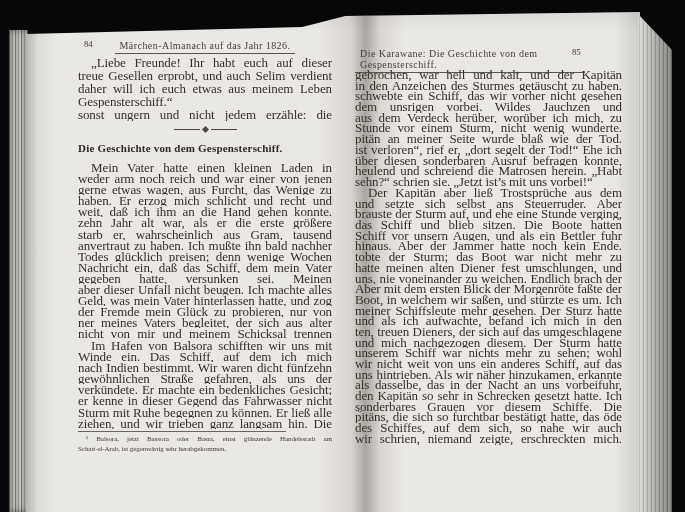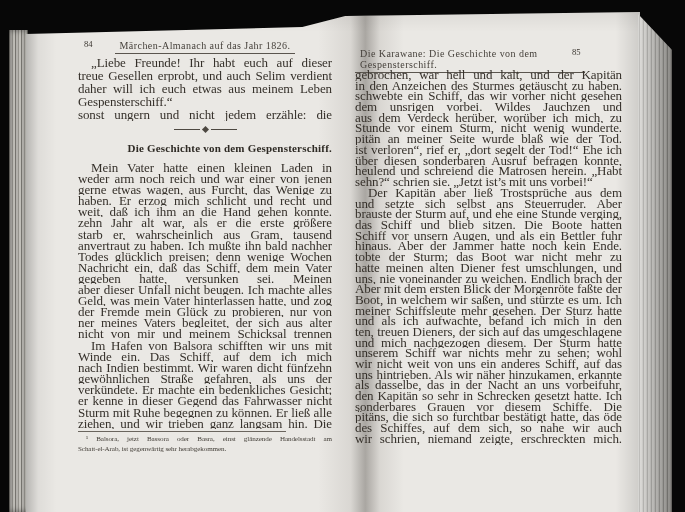--- a/index.html
+++ b/index.html
@@ -34,21 +34,21 @@
   .runhead{font-size:10px;letter-spacing:.45px;color:#46413b;}
   .runhead .uline{display:inline-block;border-bottom:1px solid #5a554e;padding:0 5px 2px;}
   .pagenum{font-size:8.6px;color:#3c3731;}
   .tline{height:11.1px;line-height:11.1px;overflow:hidden;
          text-align:justify;text-align-last:justify;letter-spacing:-.1px;}
   .tline.last{text-align-last:left;}
   .body-text{font-size:13px;}
   .quote .tline{height:13px;line-height:13px;}
   .rp .tline{height:10.7px;line-height:10.7px;}
   .indent .tline:first-child{text-indent:13px;}
-  .heading{font-size:11px;font-weight:700;text-align:right;letter-spacing:.2px;color:#2e2a24;}
+  .heading{font-size:11px;font-weight:700;text-align:left;letter-spacing:.2px;color:#2e2a24;}
   .divider{display:flex;align-items:center;justify-content:center;gap:3px;}
   .divider .rule{display:inline-block;width:26px;height:1px;background:#4d4841;}
   .divider .diamond{display:inline-block;width:5px;height:5px;background:#4d4841;transform:rotate(45deg);}
   .fnrule{height:1px;background:#6a655e;}
   .footnote{font-size:7.1px;color:#45403a;}
   .footnote .tline{height:9.8px;line-height:9.8px;font-family:Liberation Serif, serif;}
   .footnote .tline:first-child{text-indent:8px;}
 </style>
 </head>
 <body>

